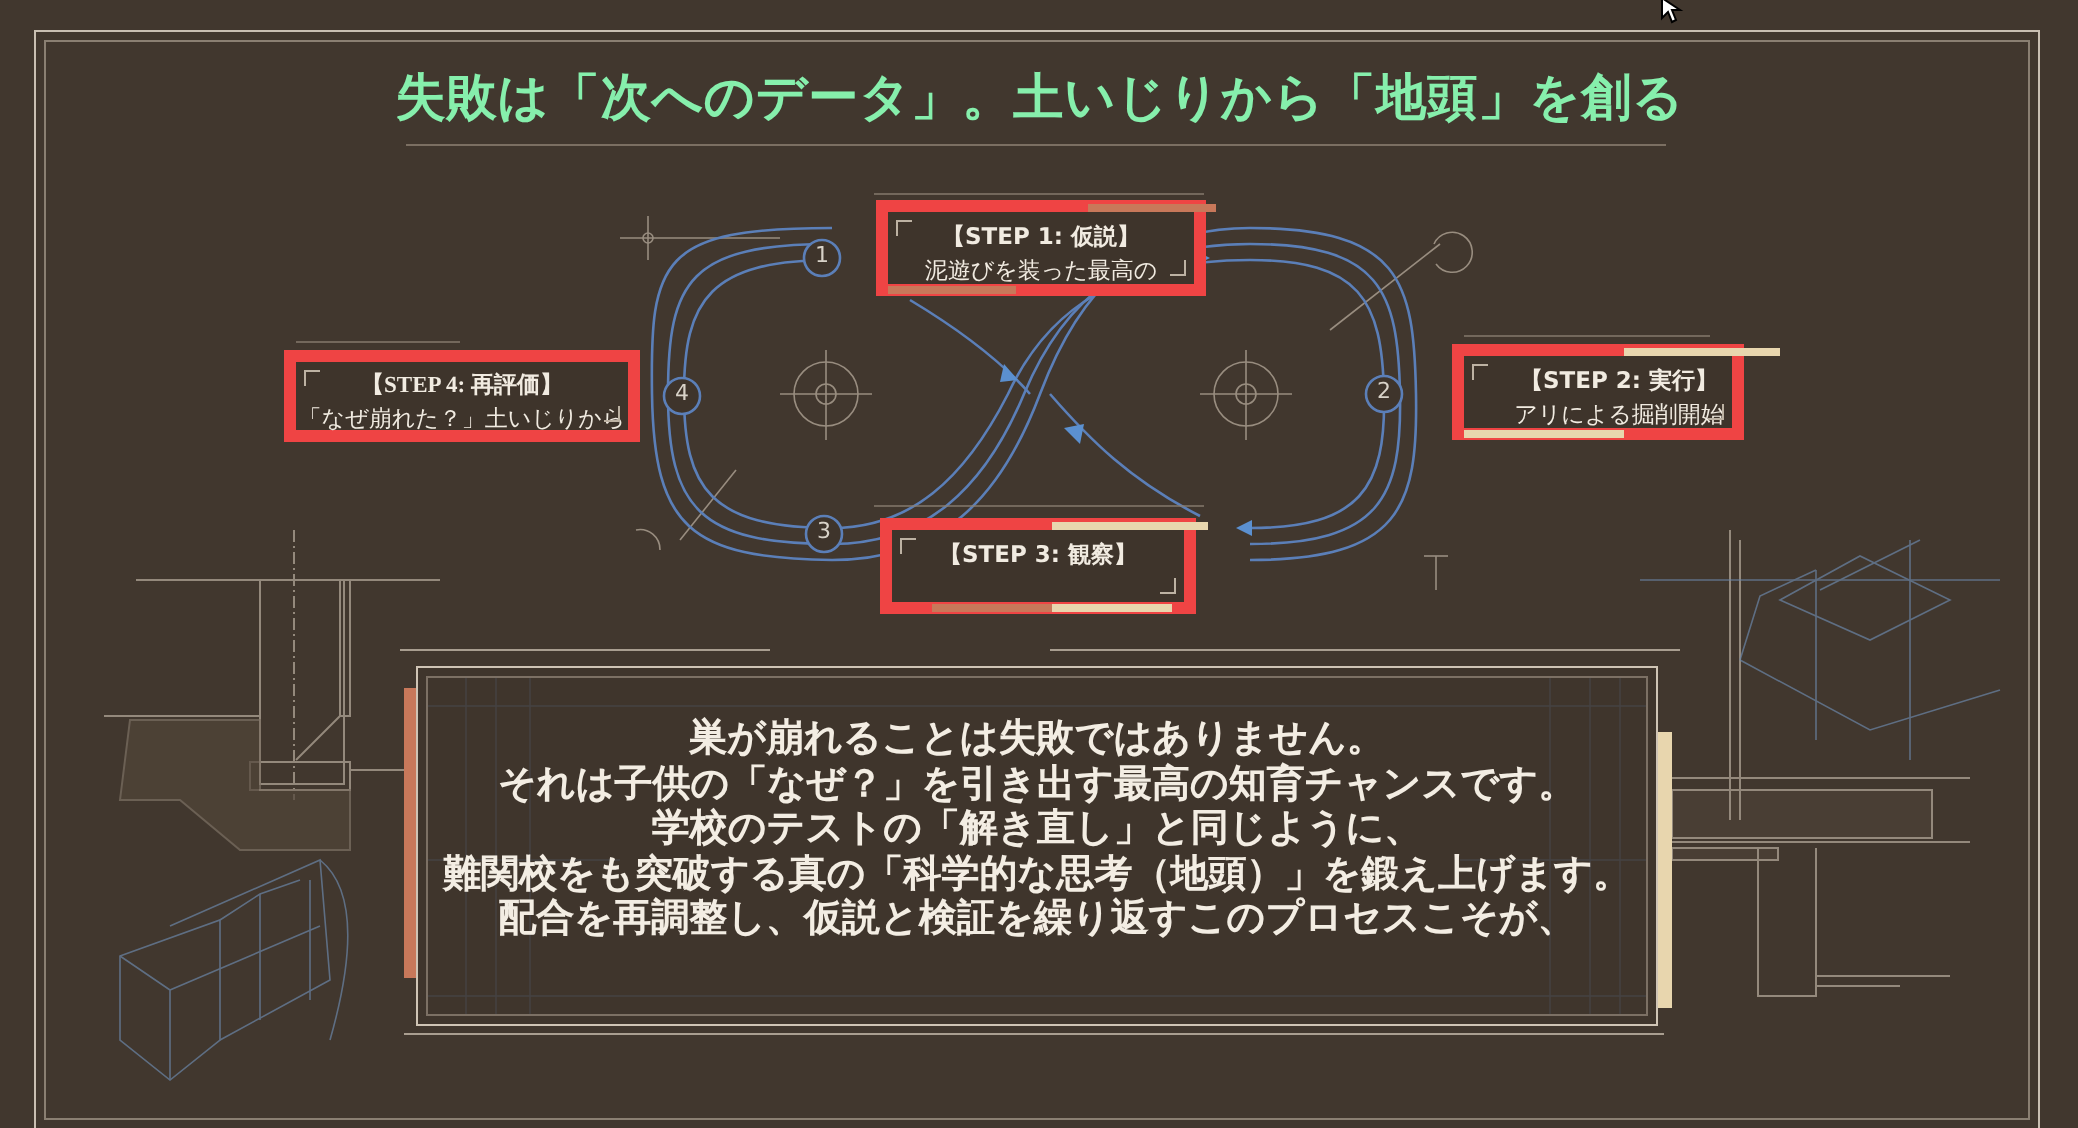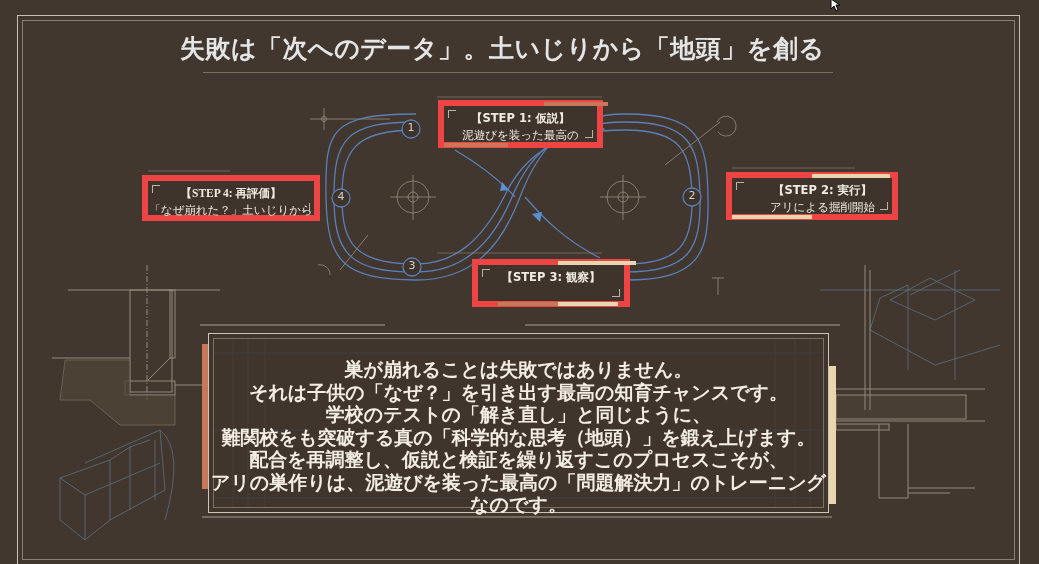--- a/index.html
+++ b/index.html
@@ -12,22 +12,22 @@
   .canvas { position: absolute; left: 0; top: 0; width: 1039px; height: 564px; background: #41372e; }
   .frame-outer {
     position: absolute; left: 17px; top: 15px; width: 1003px; height: 560px;
     border: 1px solid #c9bfb2; box-sizing: border-box; border-bottom: none;
   }
   .frame-inner {
     position: absolute; left: 22px; top: 20px; width: 993px; height: 540px;
     border: 1px solid #8a7f72; box-sizing: border-box;
   }
   .title {
-    position: absolute; left: 180px; top: 32px; width: 680px; 
-    color: #e5e5e5; font-size: 25px; font-weight: bold; letter-spacing: 0.5px;
+    position: absolute; left: 180px; top: 32px; width: 680px; text-align: center;
+    color: #86efac; font-size: 25px; font-weight: bold; letter-spacing: 0.5px;
   }
   .title-rule {
     position: absolute; left: 203px; top: 72px; width: 630px; height: 1px; background: #7b6f62;
   }
   svg.diagram { position: absolute; left: 0; top: 0; }
   .step-box {
     position: absolute; box-sizing: border-box;
     background: #3e342b; border: 6px solid #ef4444;
     color: #f1ebe1; text-align: center; font-size: 11.5px; line-height: 17px;
     padding-top: 4px;
@@ -178,30 +178,30 @@
 
 <div class="step-box" style="left:438px; top:100px; width:165px; height:48px;">
   <div class="accent-bar" style="left:100px; top:-4px; width:64px; background:#c8785a;"></div>
   <div class="accent-bar" style="left:0px; bottom:-5px; width:64px; background:#c8785a;"></div>
   <span class="corner c-tl"></span>
     <span class="corner c-br"></span>
   <div class="step-title">【STEP 1: 仮説】</div>
   <div>泥遊びを装った最高の</div>
 </div>
 
-<div class="step-box" style="left:726px; top:172px; width:172px; height:48px;padding-left:21px;">
+<div class="step-box" style="left:726px; top:172px; width:146px; height:48px;padding-left:21px;">
   <div class="accent-bar" style="left:80px; top:-4px; width:78px; background:#e8d6ae;"></div>
   <div class="accent-bar" style="left:0px; bottom:-5px; width:80px; background:#e8d6ae;"></div>
   <span class="corner c-tl"></span>
     <span class="corner c-br"></span>
   <div class="step-title">【STEP 2: 実行】</div>
   <div>アリによる掘削開始</div>
 </div>
 
-<div class="step-box" style="left:440px; top:259px; width:158px; height:48px;margin-left:32px;">
+<div class="step-box" style="left:440px; top:259px; width:158px; height:48px;">
   <div class="accent-bar" style="left:80px; top:-4px; width:78px; background:#e8d6ae;"></div>
   <div class="accent-bar" style="left:20px; bottom:-5px; width:60px; background:#c8785a;"></div>
   <div class="accent-bar" style="left:80px; bottom:-5px; width:60px; background:#e8d6ae;"></div>
   <span class="corner c-tl"></span>
     <span class="corner c-br"></span>
   <div class="step-title">【STEP 3: 観察】</div>
 </div>
 
 <div class="step-box" style="left:142px; top:175px; width:178px; height:46px;font-family:Liberation Serif, serif;">
   <span class="corner c-tl"></span>
@@ -218,18 +218,17 @@
 <div class="side-bar-left"></div>
 <div class="side-bar-right"></div>
 <div class="main-card"></div>
 <div class="main-card-inner"></div>
 <div class="main-text">
   <div>巣が崩れることは失敗ではありません。</div>
   <div>それは子供の「なぜ？」を引き出す最高の知育チャンスです。</div>
   <div>学校のテストの「解き直し」と同じように、</div>
   <div>難関校をも突破する真の「科学的な思考（地頭）」を鍛え上げます。</div>
   <div>配合を再調整し、仮説と検証を繰り返すこのプロセスこそが、</div>
-  <div>アリの巣作りは、泥遊びを装った最高の「問題解決力」のトレーニングなのです。</div>
 </div>
 
 <svg class="cursor" width="12" height="14" viewBox="0 0 12 14">
   <path d="M1 1 L1 11 L4 8 L6 13 L8 12 L6 7 L10 7 Z" fill="#ffffff" stroke="#000" stroke-width="1"></path>
 </svg>
 
 </body></html>

